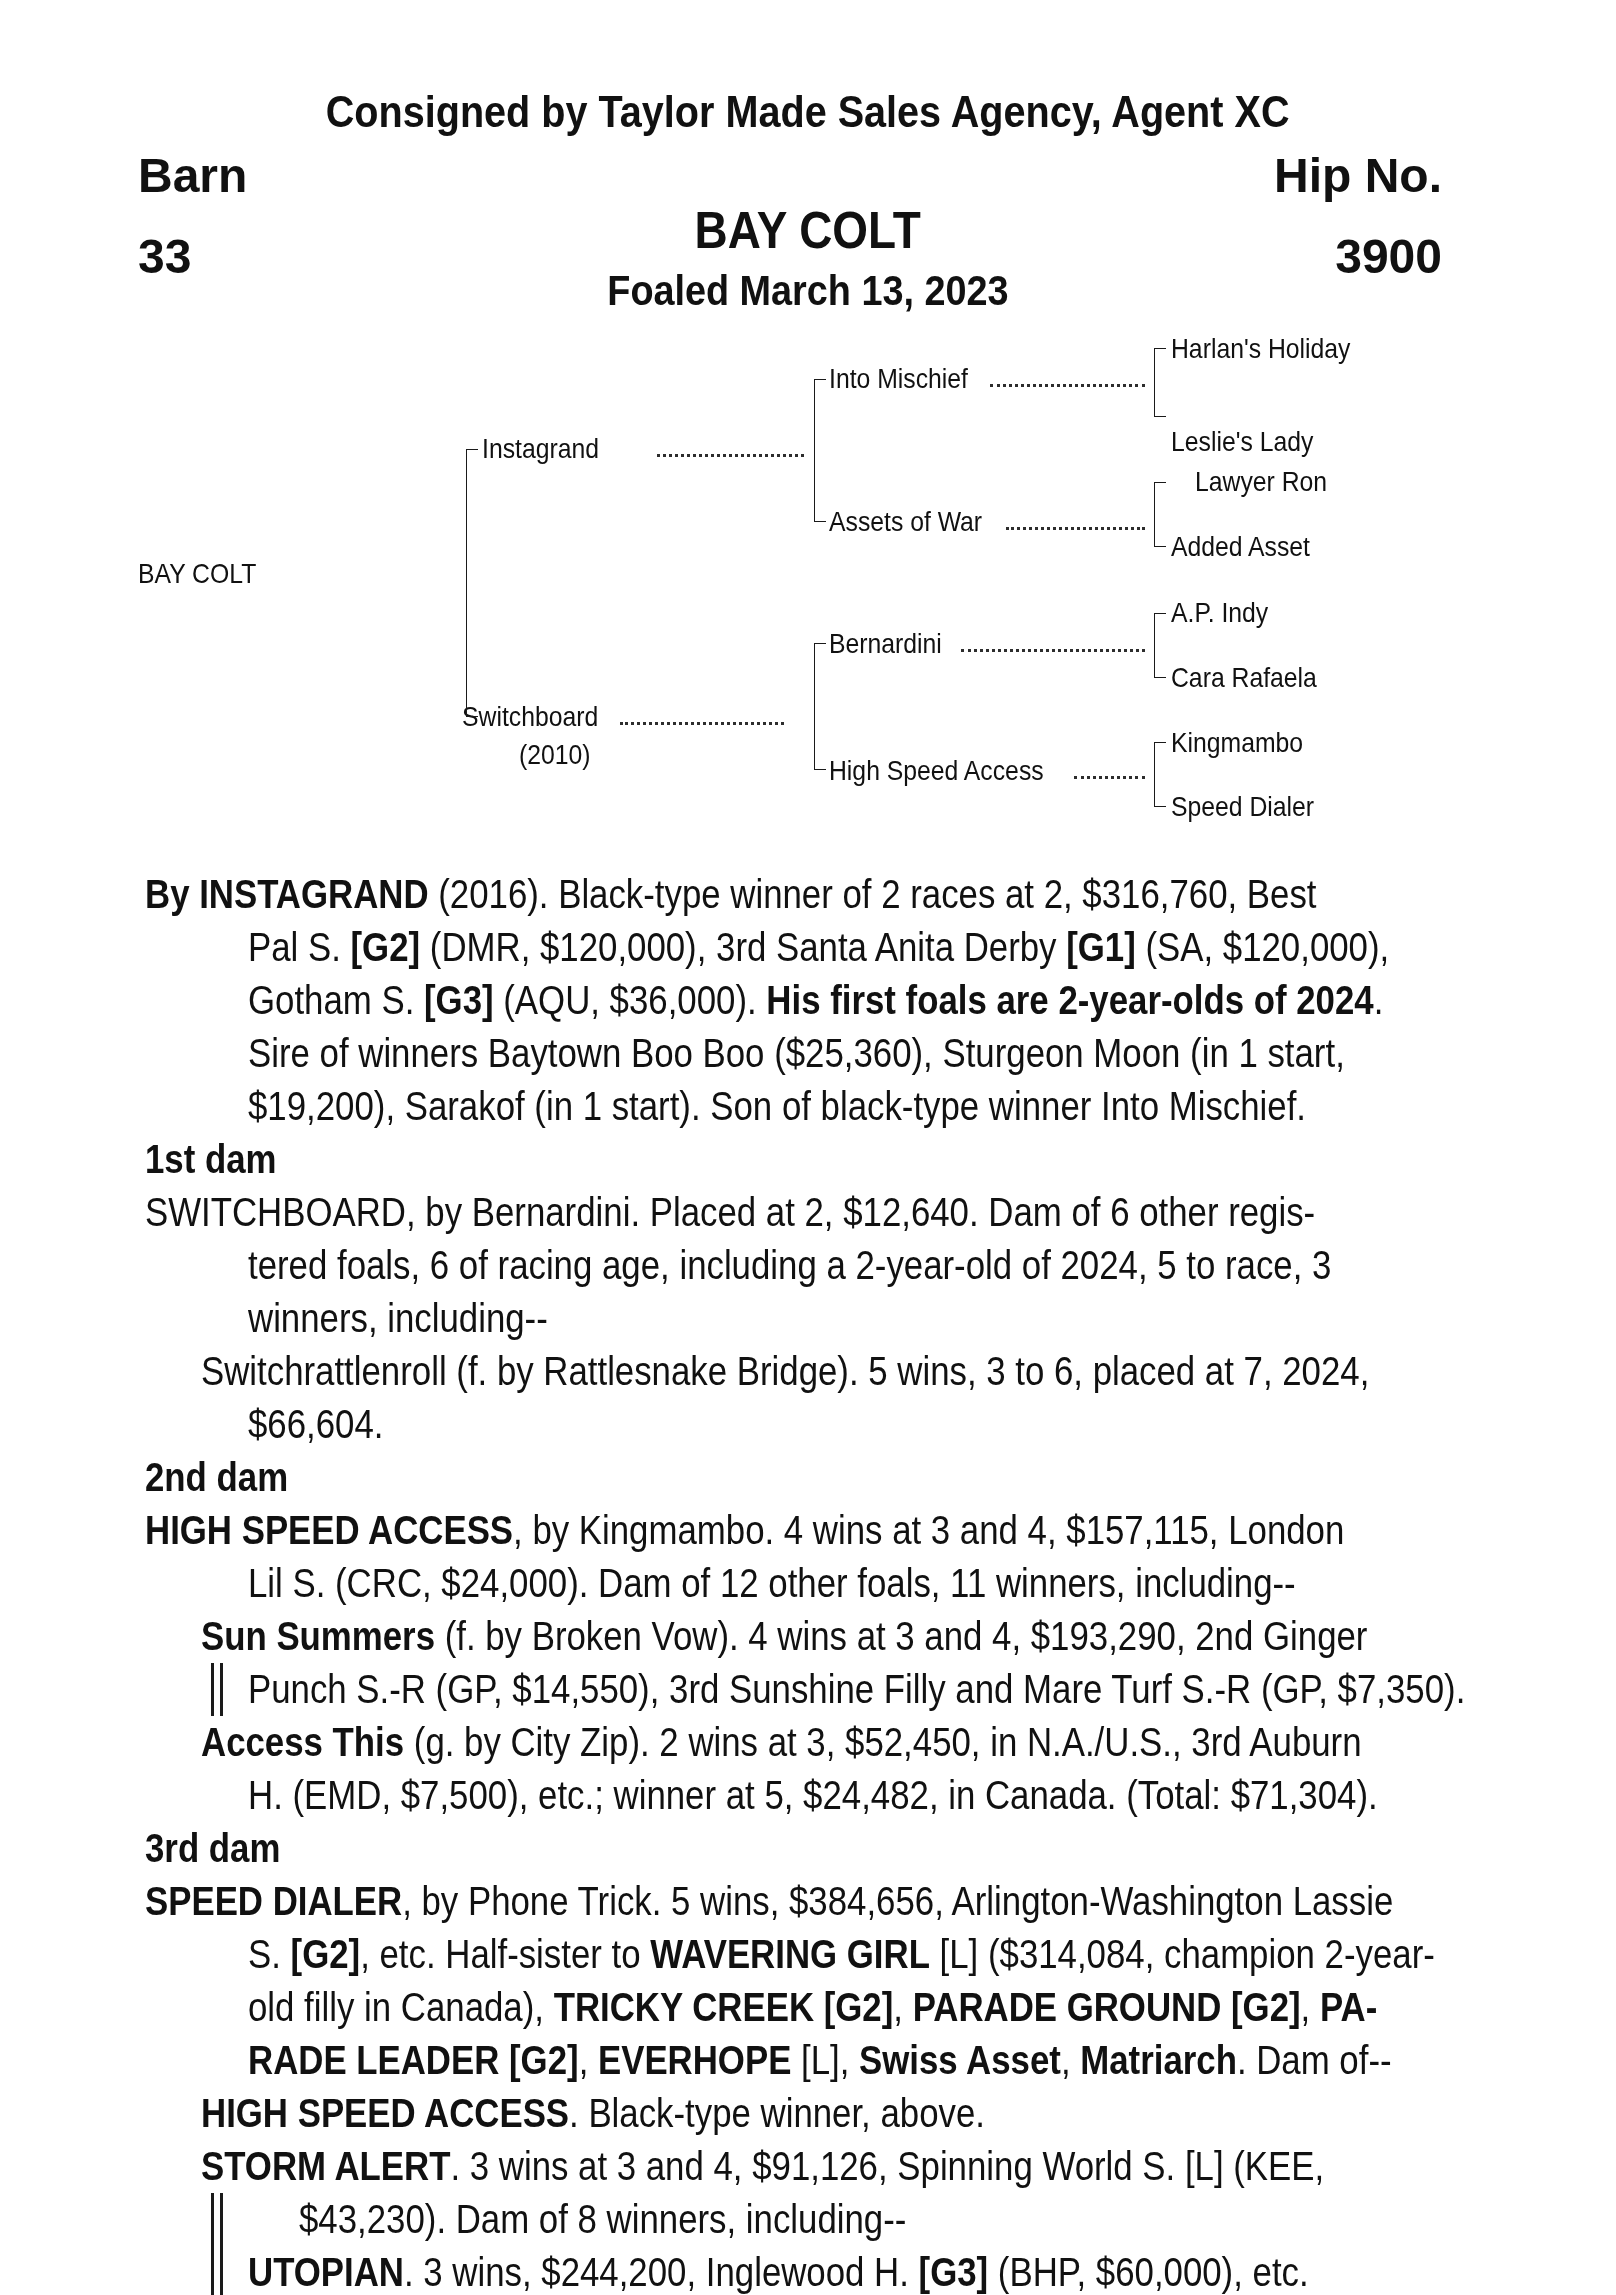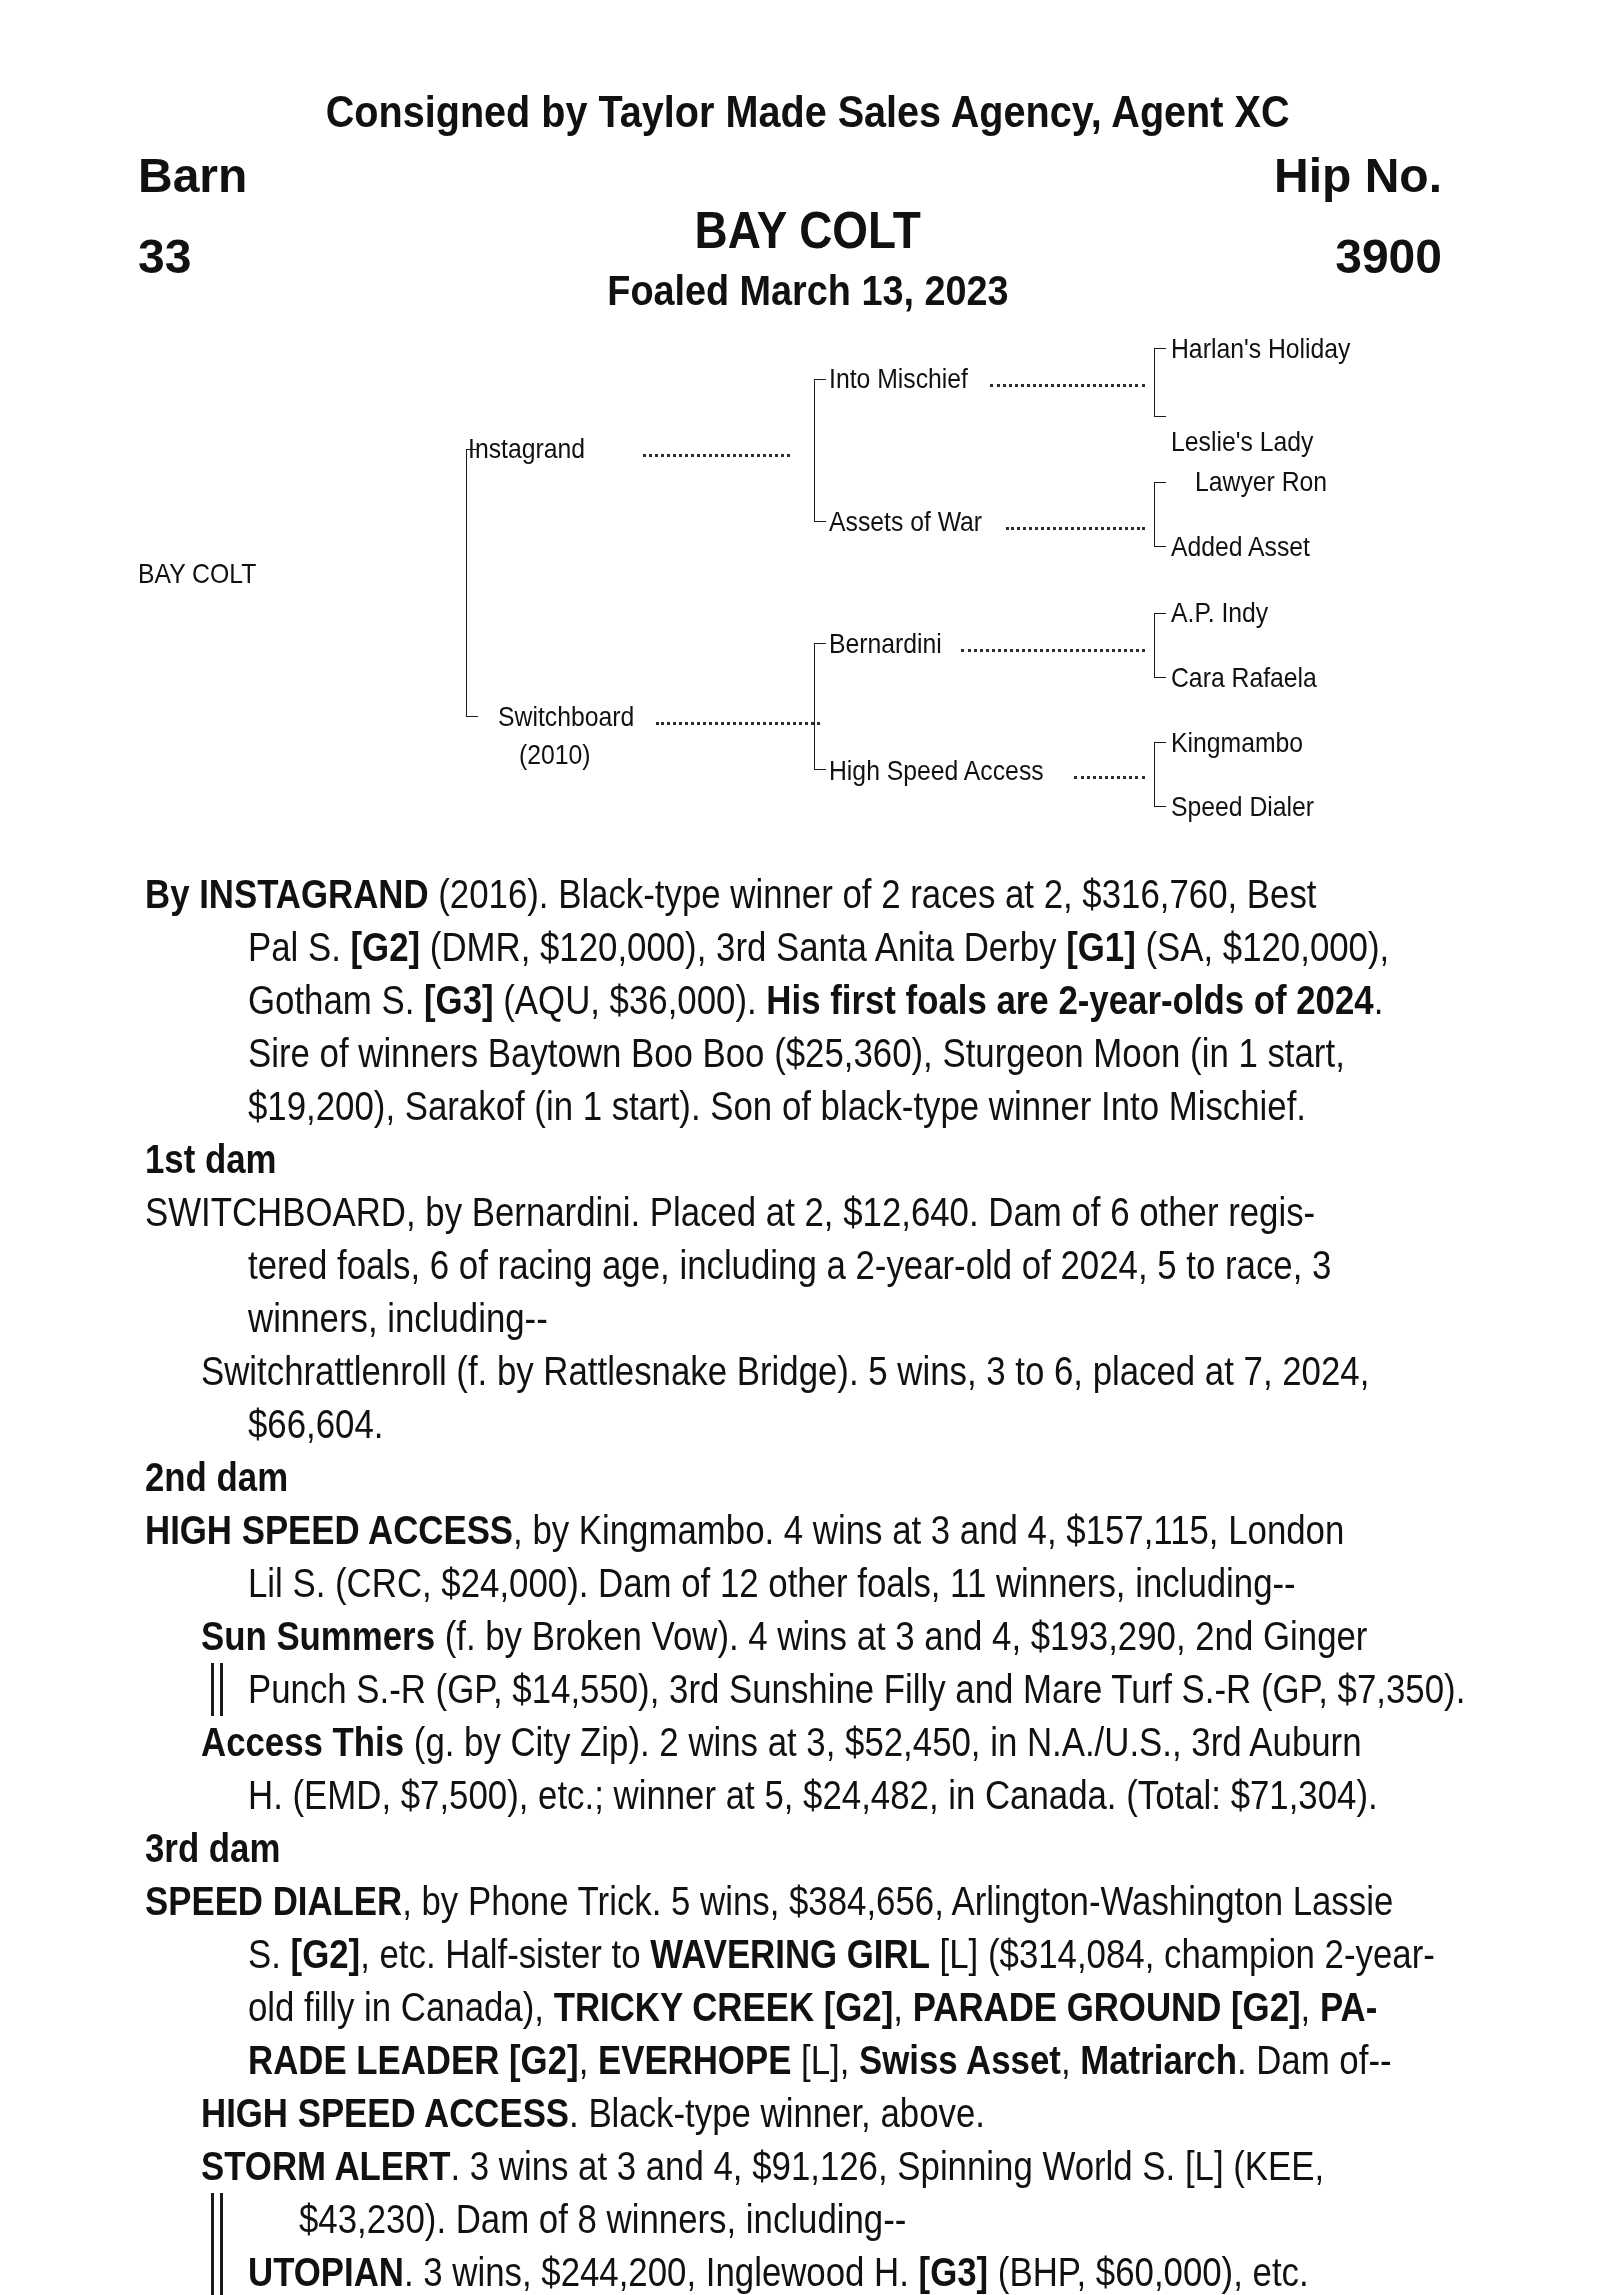--- a/index.html
+++ b/index.html
@@ -58,25 +58,25 @@
   </div>
   <div class="foaled">
     <span class="cx">Foaled March 13, 2023</span>
   </div>
 
   <div class="tree">
     <div class="subject">
       <span class="tname">BAY COLT</span>
     </div>
 
-    <div class="trow" style="left:468px;top:434px;width:325px;gap:39px;">
+    <div class="trow" style="left:482px;top:434px;width:325px;gap:39px;">
       <span class="tname">Instagrand</span>
       <div class="leader"></div>
     </div>
-    <div class="trow" style="left:498px;top:702px;width:325px;justify-content:flex-end;">
+    <div class="trow" style="left:462px;top:702px;width:325px;justify-content:flex-end;">
       <span class="tname">Switchboard</span>
       <div class="leader"></div>
     </div>
     <div class="damyear">
       <span class="tname">(2010)</span>
     </div>
 
     <div class="trow" style="left:829px;top:364px;width:319px;">
       <span class="tname">Into Mischief</span>
       <div class="leader"></div>

